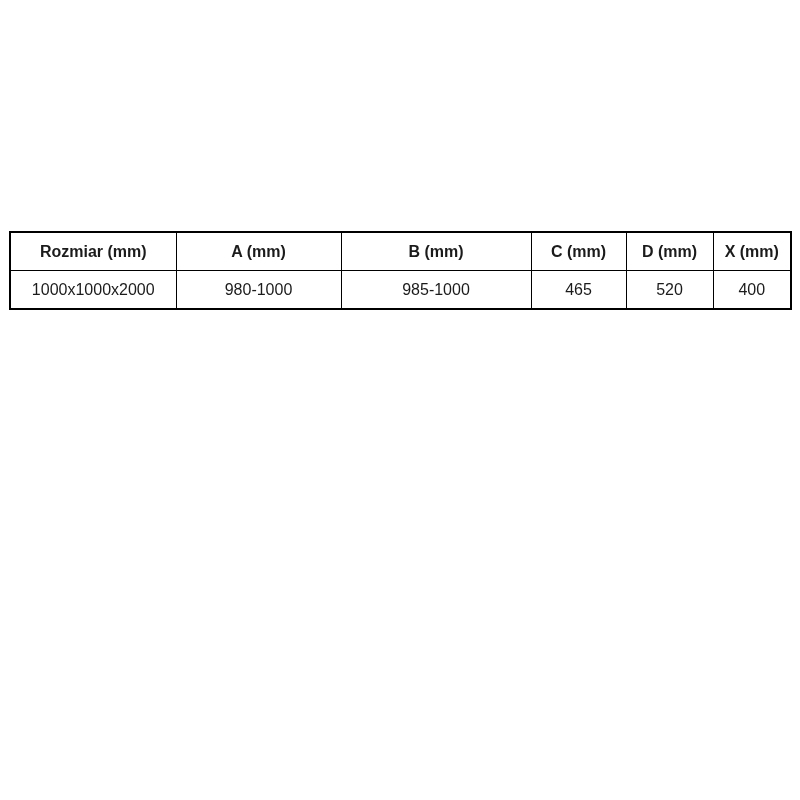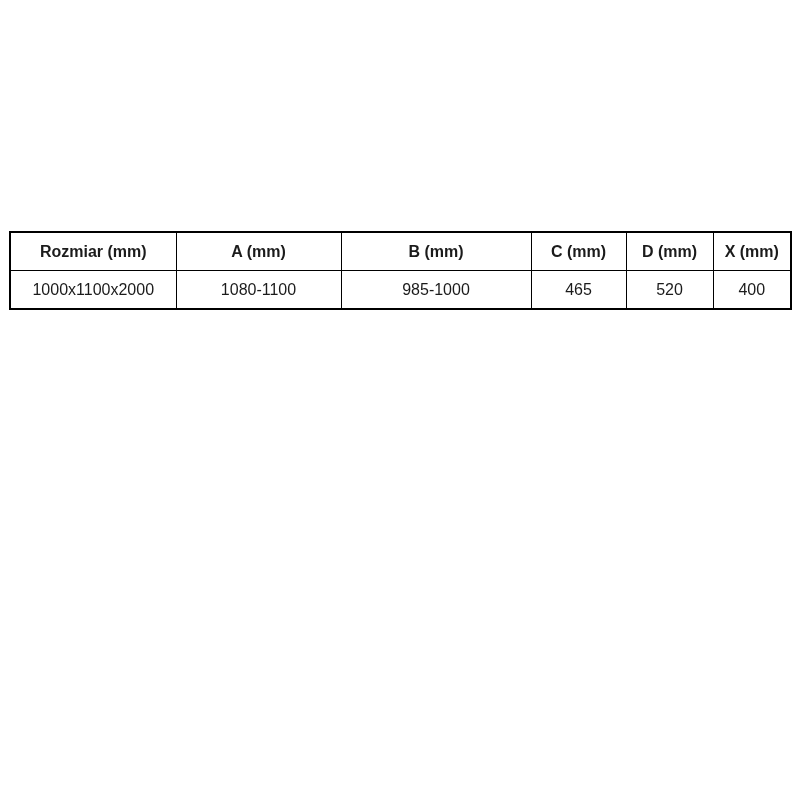--- a/index.html
+++ b/index.html
@@ -60,22 +60,22 @@
         <th>Rozmiar (mm)</th>
         <th>A (mm)</th>
         <th>B (mm)</th>
         <th>C (mm)</th>
         <th>D (mm)</th>
         <th>X (mm)</th>
       </tr>
     </thead>
     <tbody>
       <tr>
-        <td>1000x1100x2000</td>
-        <td>1080-1100</td>
+        <td>1000x1000x2000</td>
+        <td>980-1000</td>
         <td>985-1000</td>
         <td>465</td>
         <td>520</td>
         <td>400</td>
       </tr>
     </tbody>
   </table>
 </div>
 
 </body></html>

